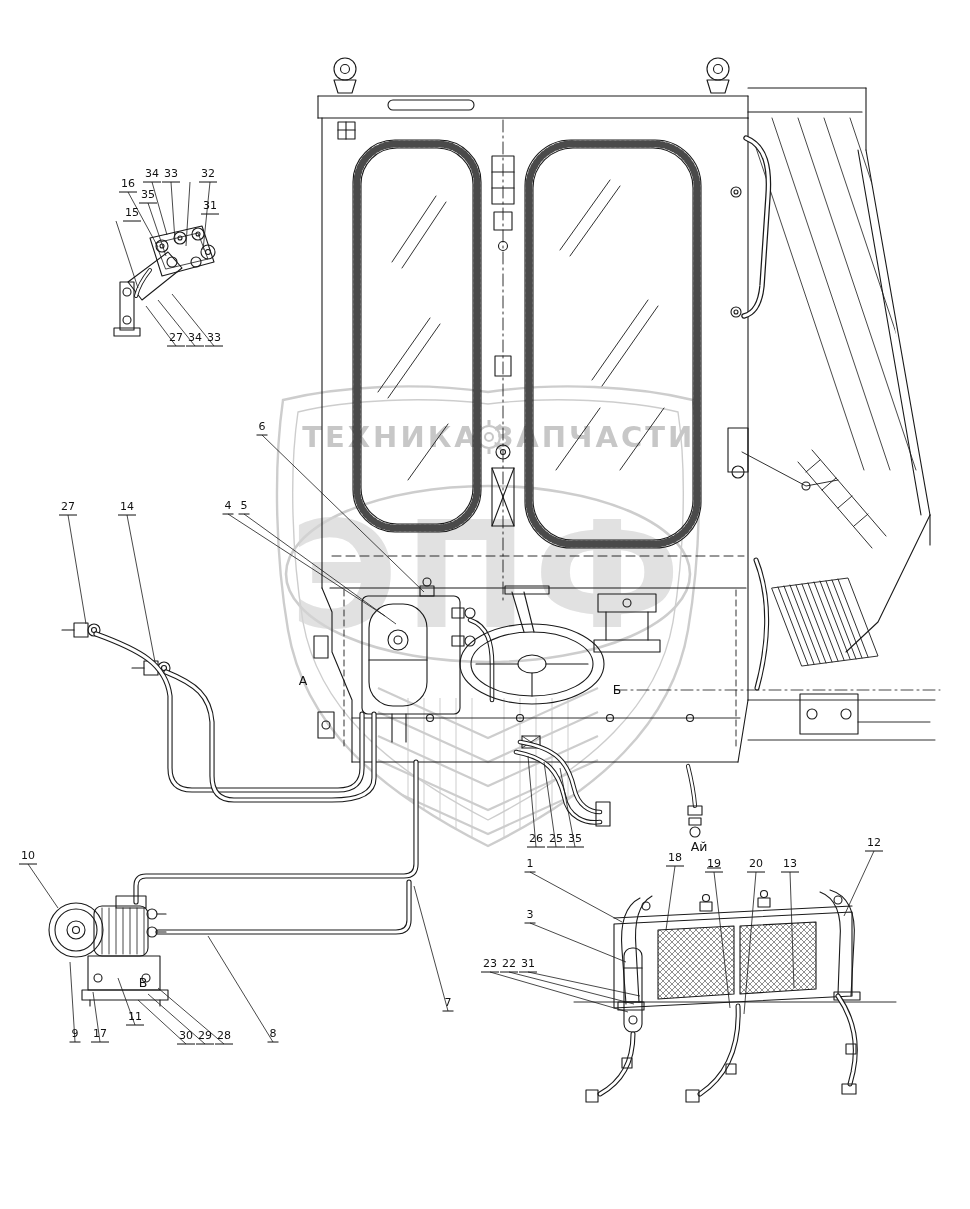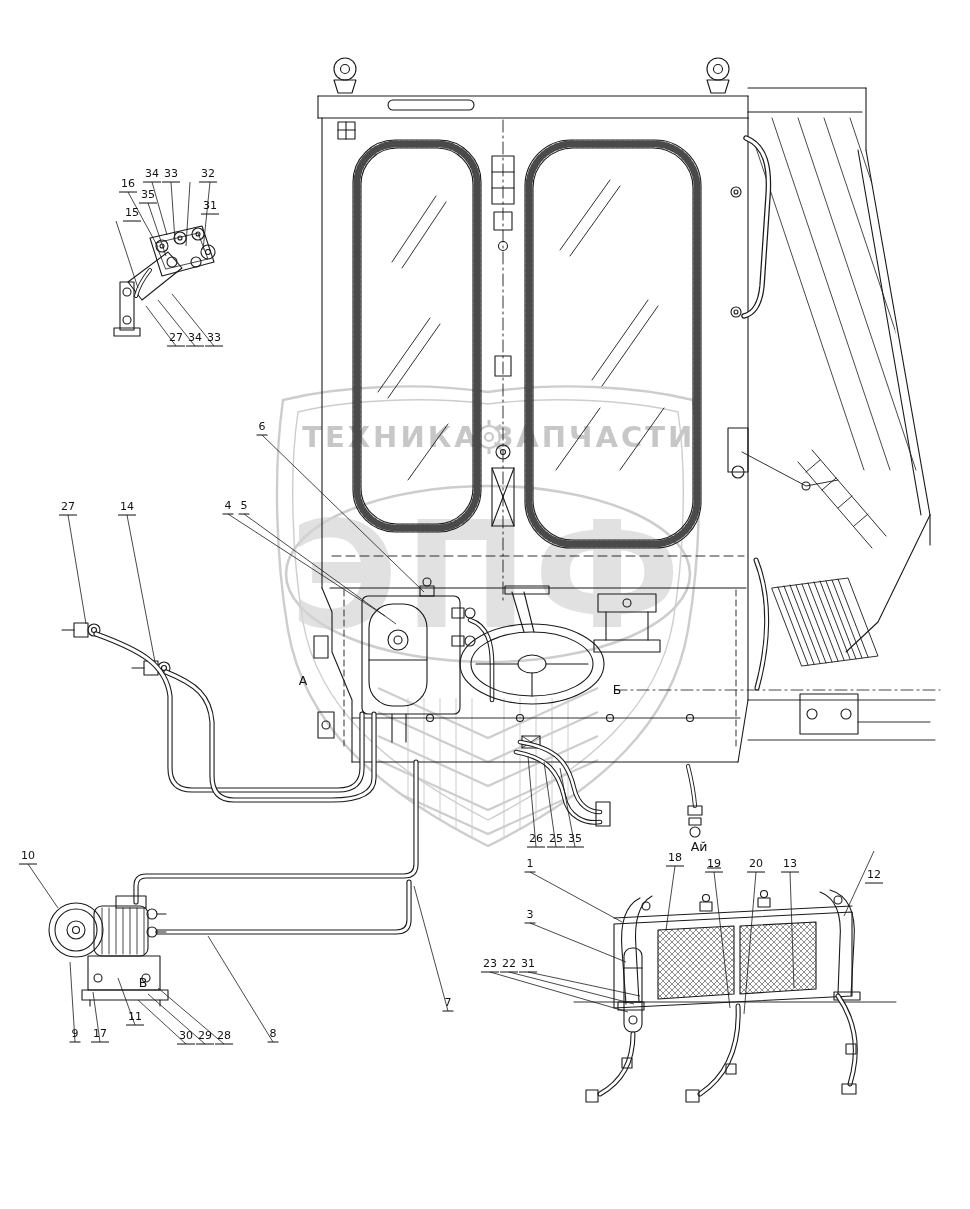--- a/index.html
+++ b/index.html
@@ -475,20 +475,20 @@
       <span class="callout" style="left: 448px; top: 1005px;">7</span>
       <span class="callout" style="left: 530px; top: 866px;">1</span>
       <span class="callout" style="left: 530px; top: 917px;">3</span>
       <span class="callout" style="left: 490px; top: 966px;">23</span>
       <span class="callout" style="left: 509px; top: 966px;">22</span>
       <span class="callout" style="left: 528px; top: 966px;">31</span>
       <span class="callout" style="left: 675px; top: 860px;">18</span>
       <span class="callout" style="left: 714px; top: 866px; text-decoration: underline;">19</span>
       <span class="callout" style="left: 756px; top: 866px;">20</span>
       <span class="callout" style="left: 790px; top: 866px;">13</span>
-      <span class="callout" style="left: 874px; top: 877px; text-align: center;">12</span>
+      <span class="callout" style="left: 874px; top: 845px; text-align: center;">12</span>
       <span class="viewlabel" style="left: 303px; top: 680px;">A</span>
       <span class="viewlabel" style="left: 617px; top: 689px;">Б</span>
       <span class="viewlabel" style="left: 699px; top: 846px;">Ай</span>
       <span class="viewlabel" style="left: 143px; top: 982px;">B</span>
     </div>
 
 </div>
 
 </body></html>

